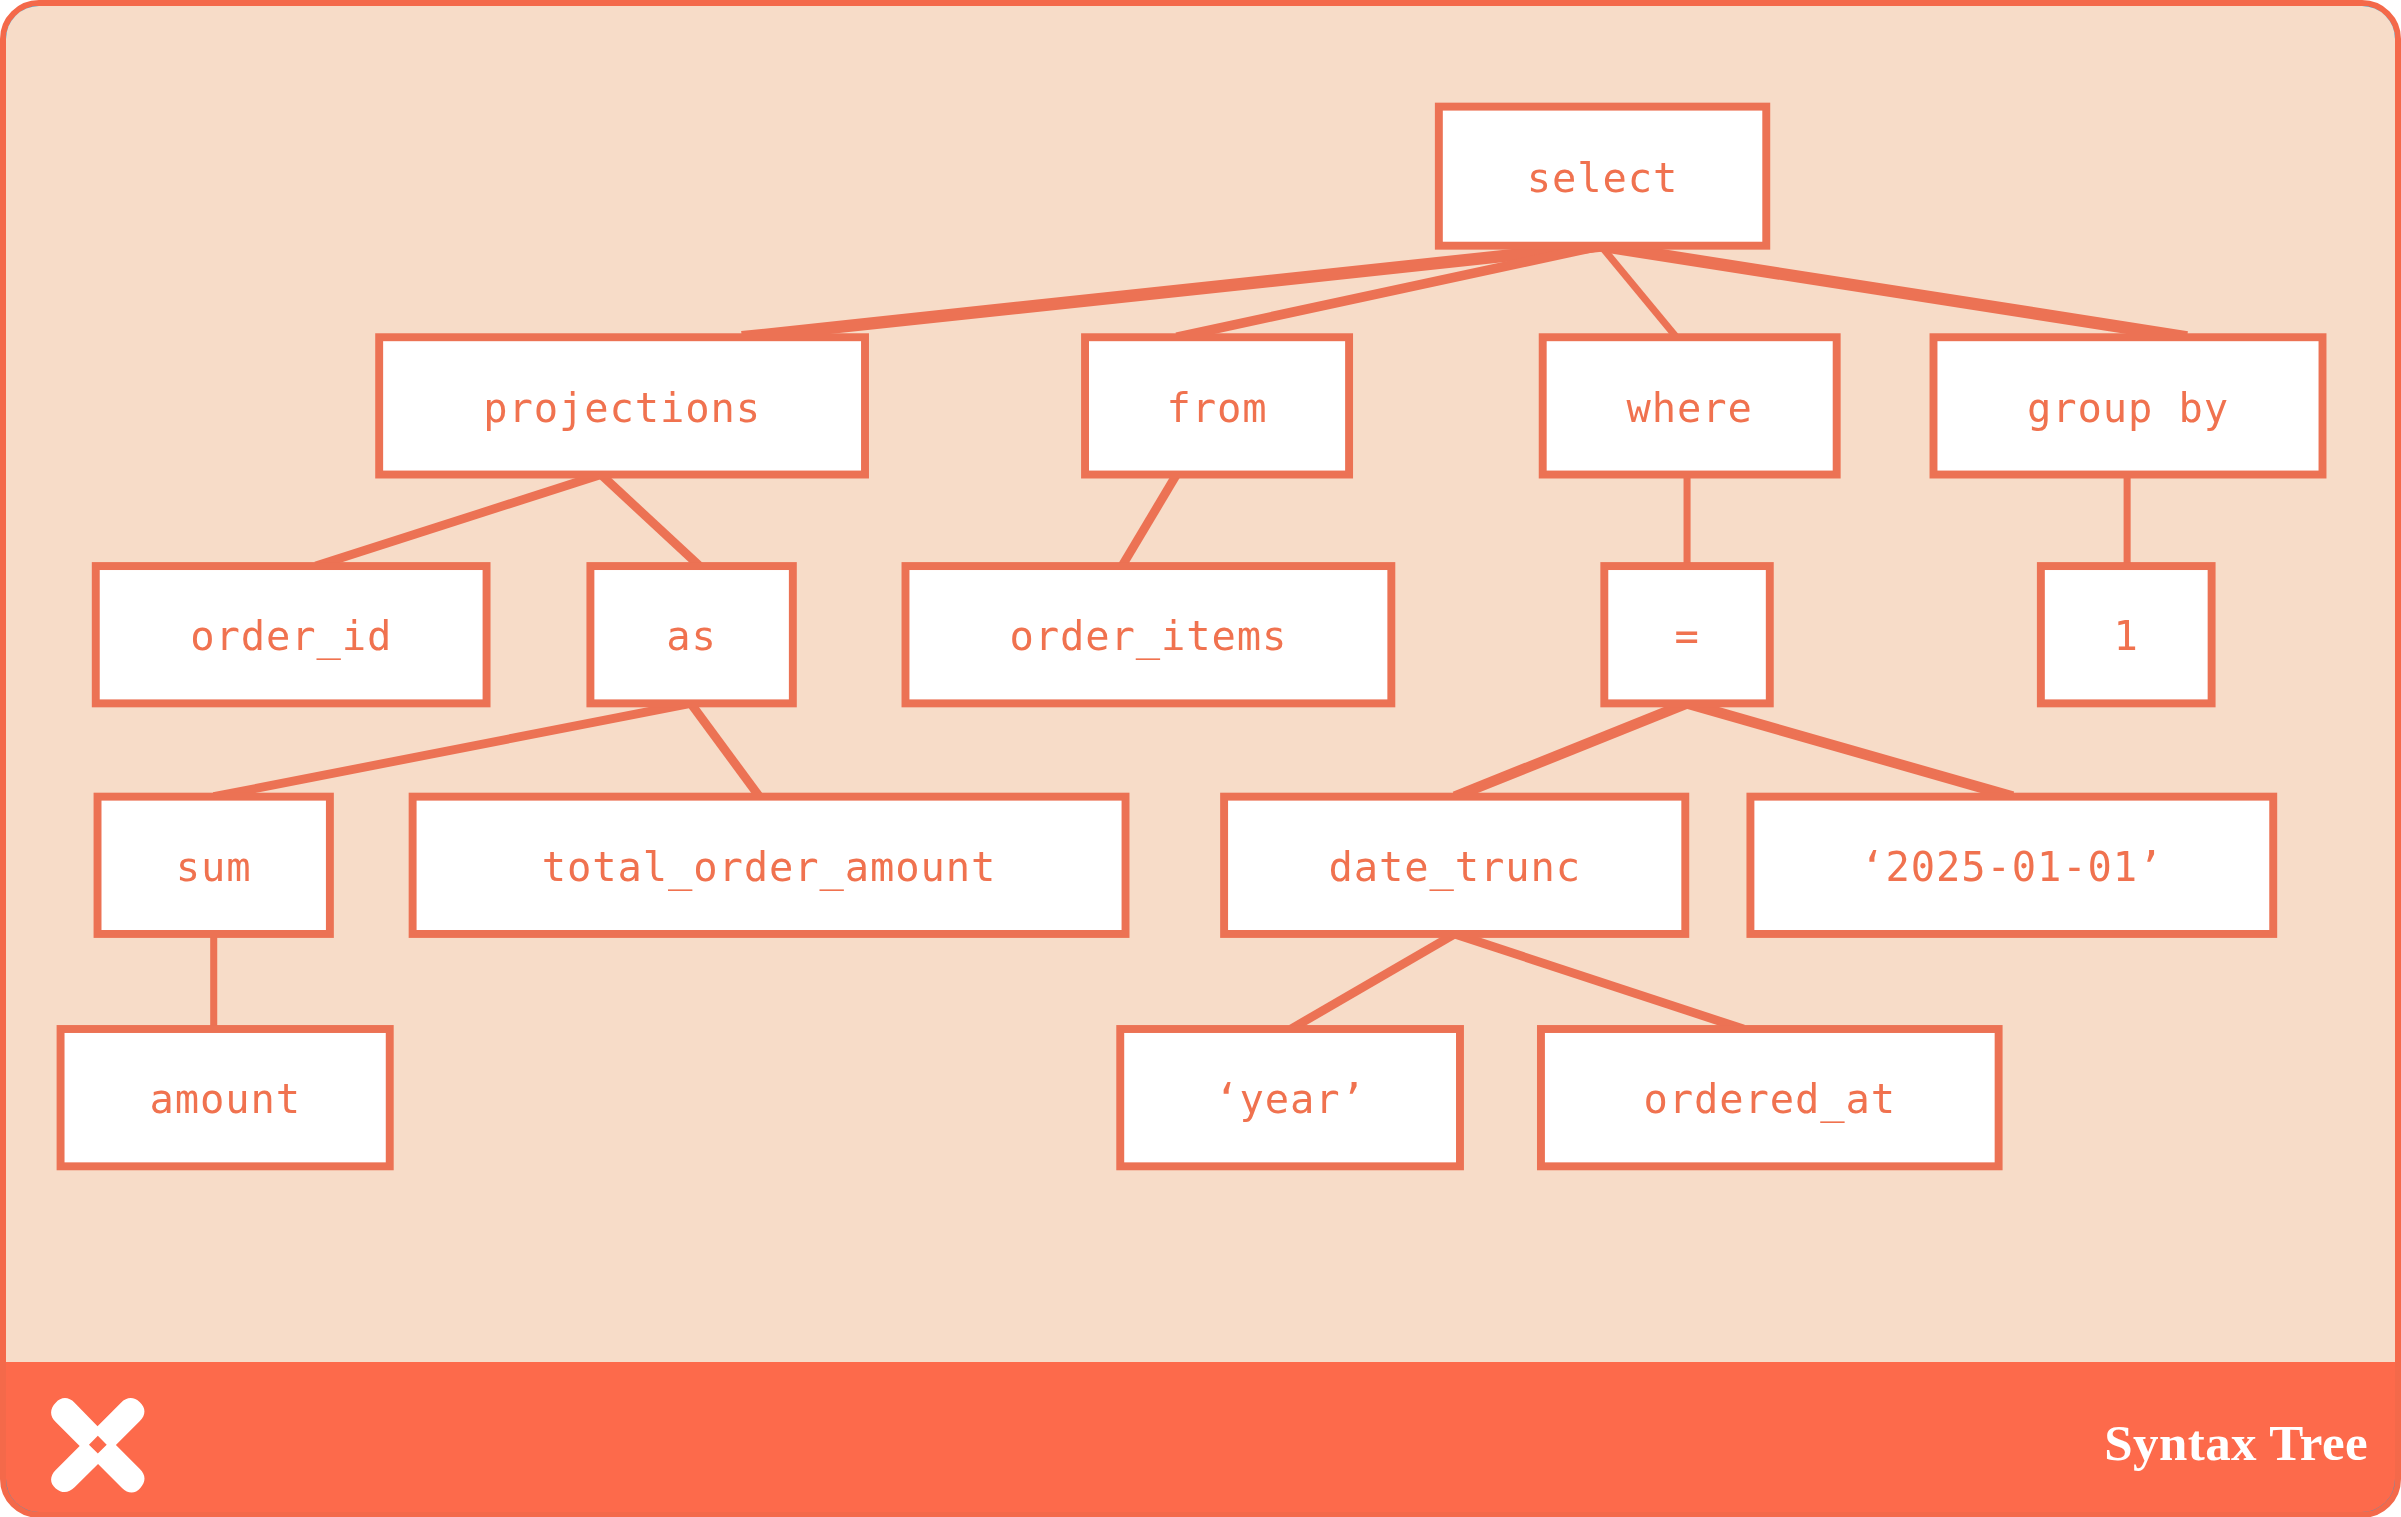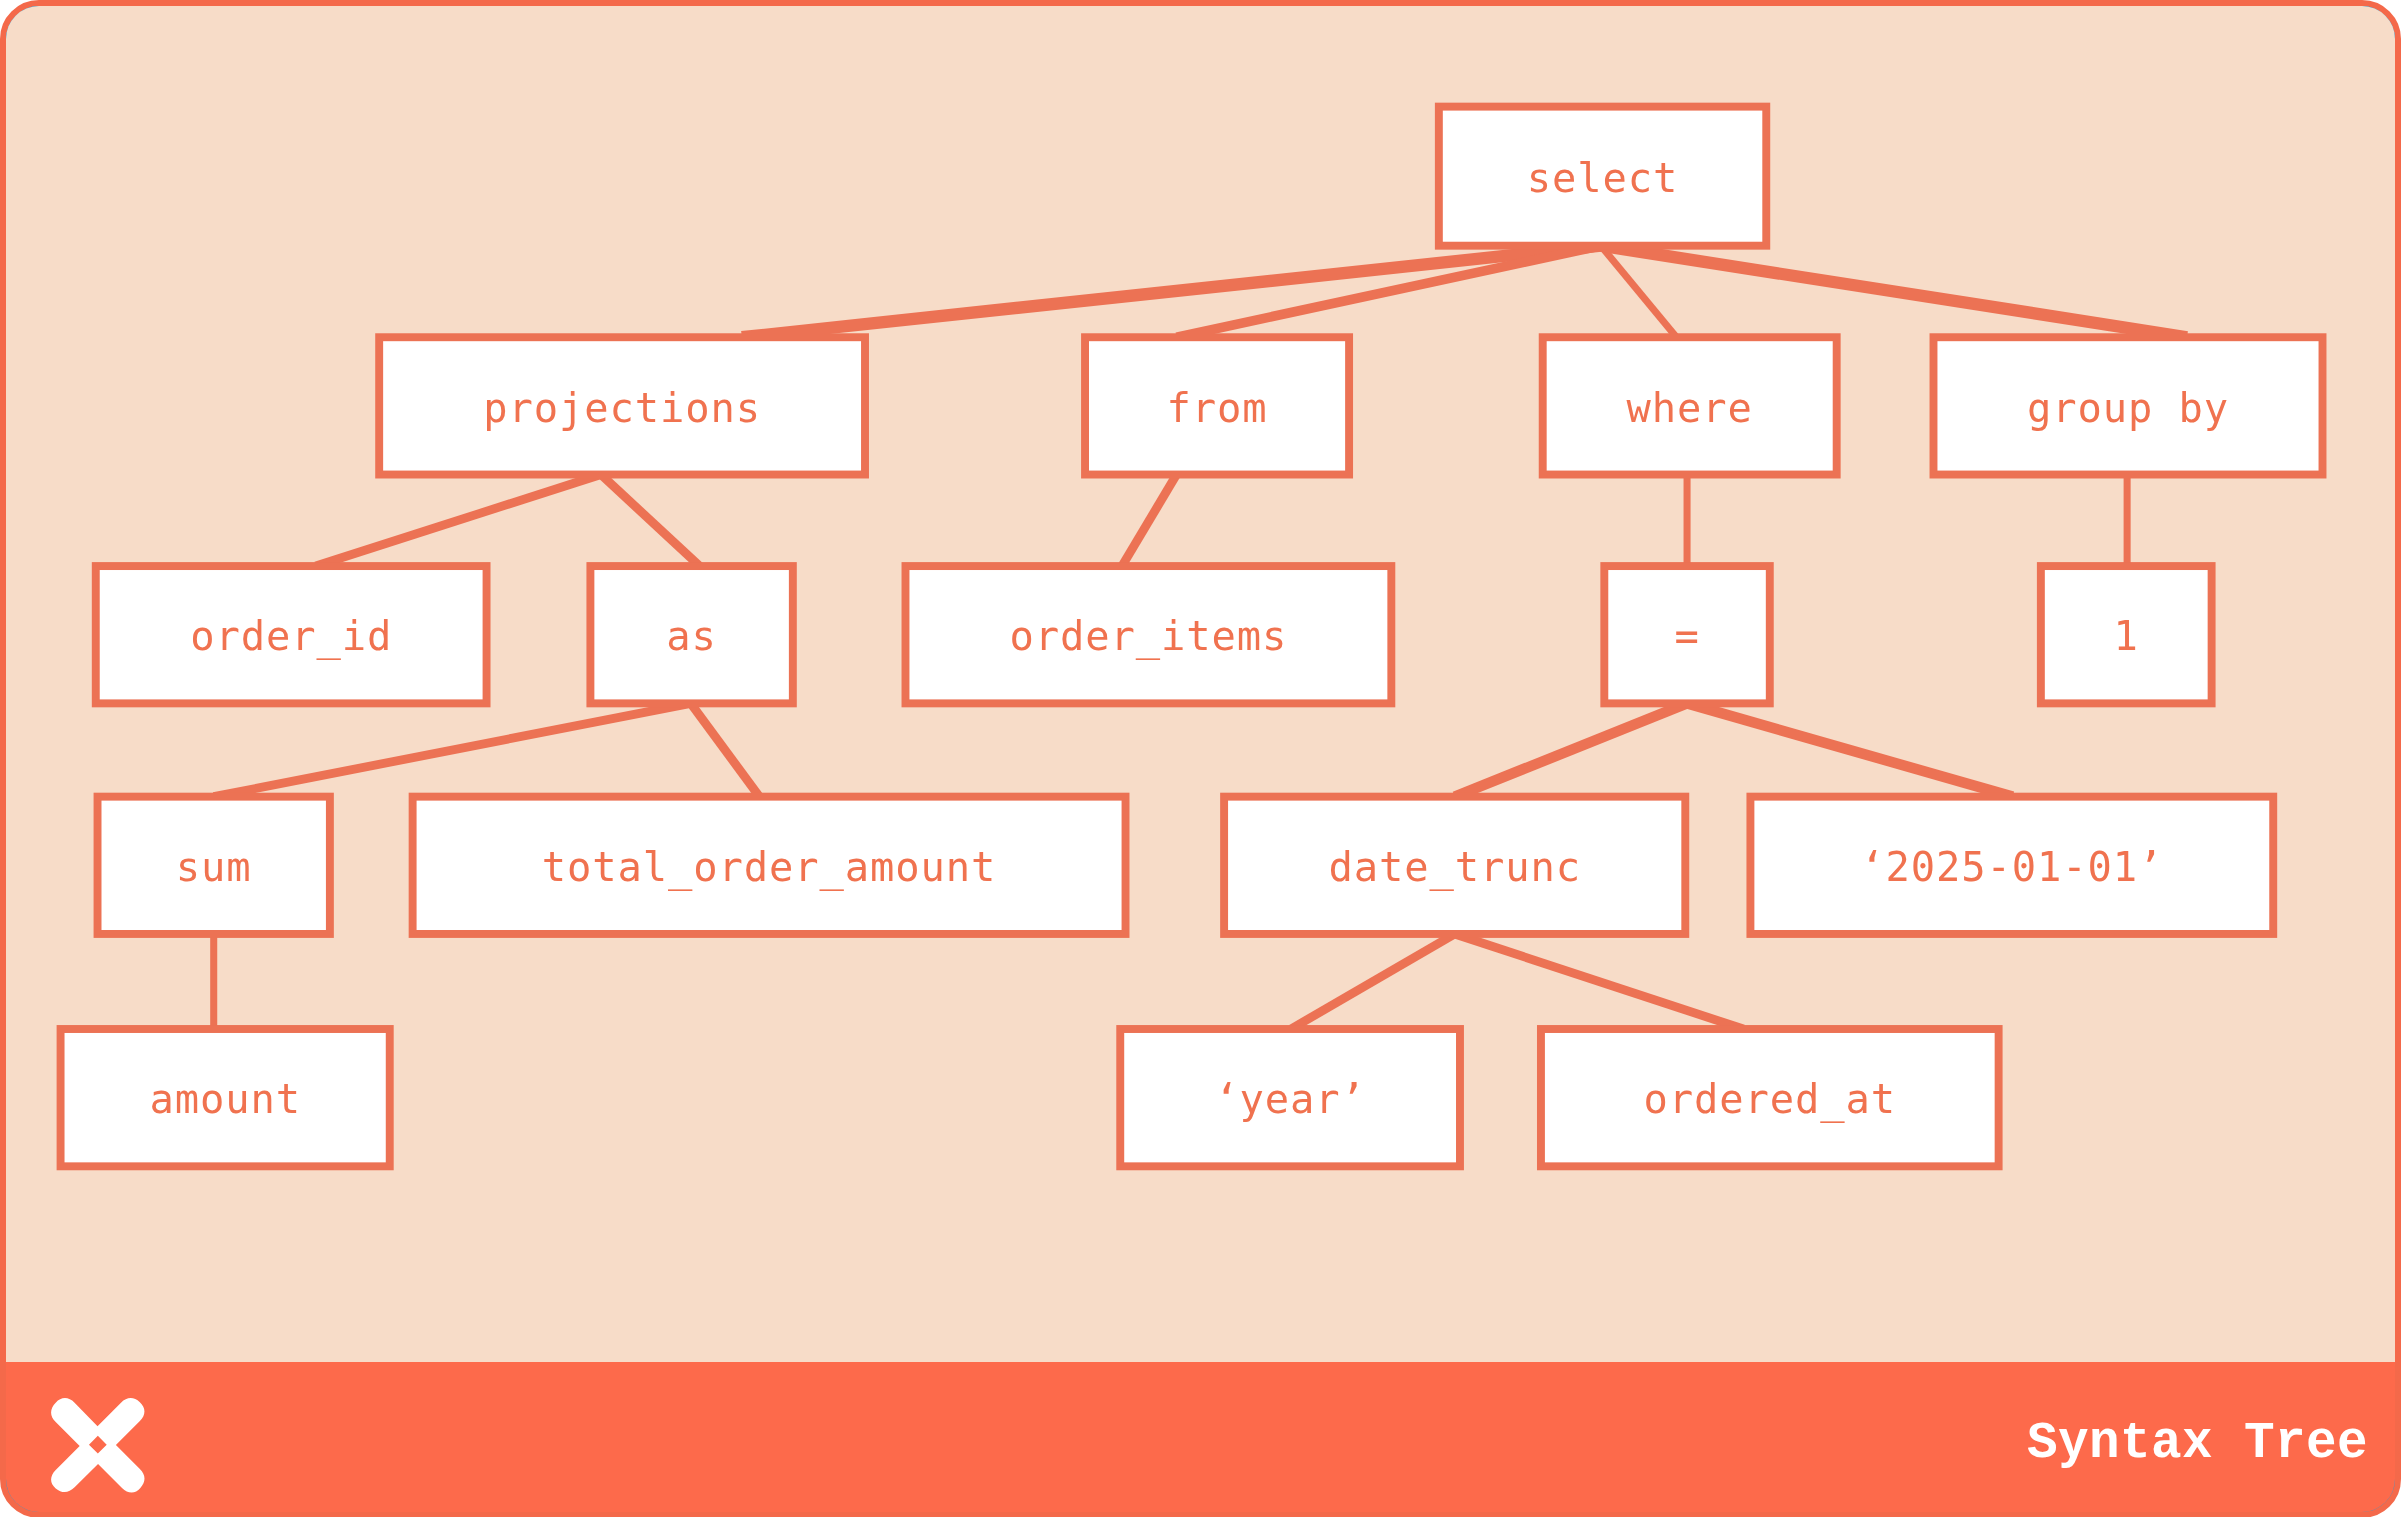--- a/index.html
+++ b/index.html
@@ -78,21 +78,21 @@
     padding: 0 39px 0 39px;
   }
   #footer-logo {
     width: 102px;
     height: 102px;
     flex: 0 0 auto;
     display: block;
   }
   #footer-title {
     color: #FFFFFF;
-    font-family: Liberation Mono, monospace;
+    font-family: Liberation Serif, serif;
     font-size: 51px;
     font-weight: bold;
     letter-spacing: 0.4px;
     white-space: nowrap;
   }
 </style>
 </head>
 <body>
 
 <div id="page">

